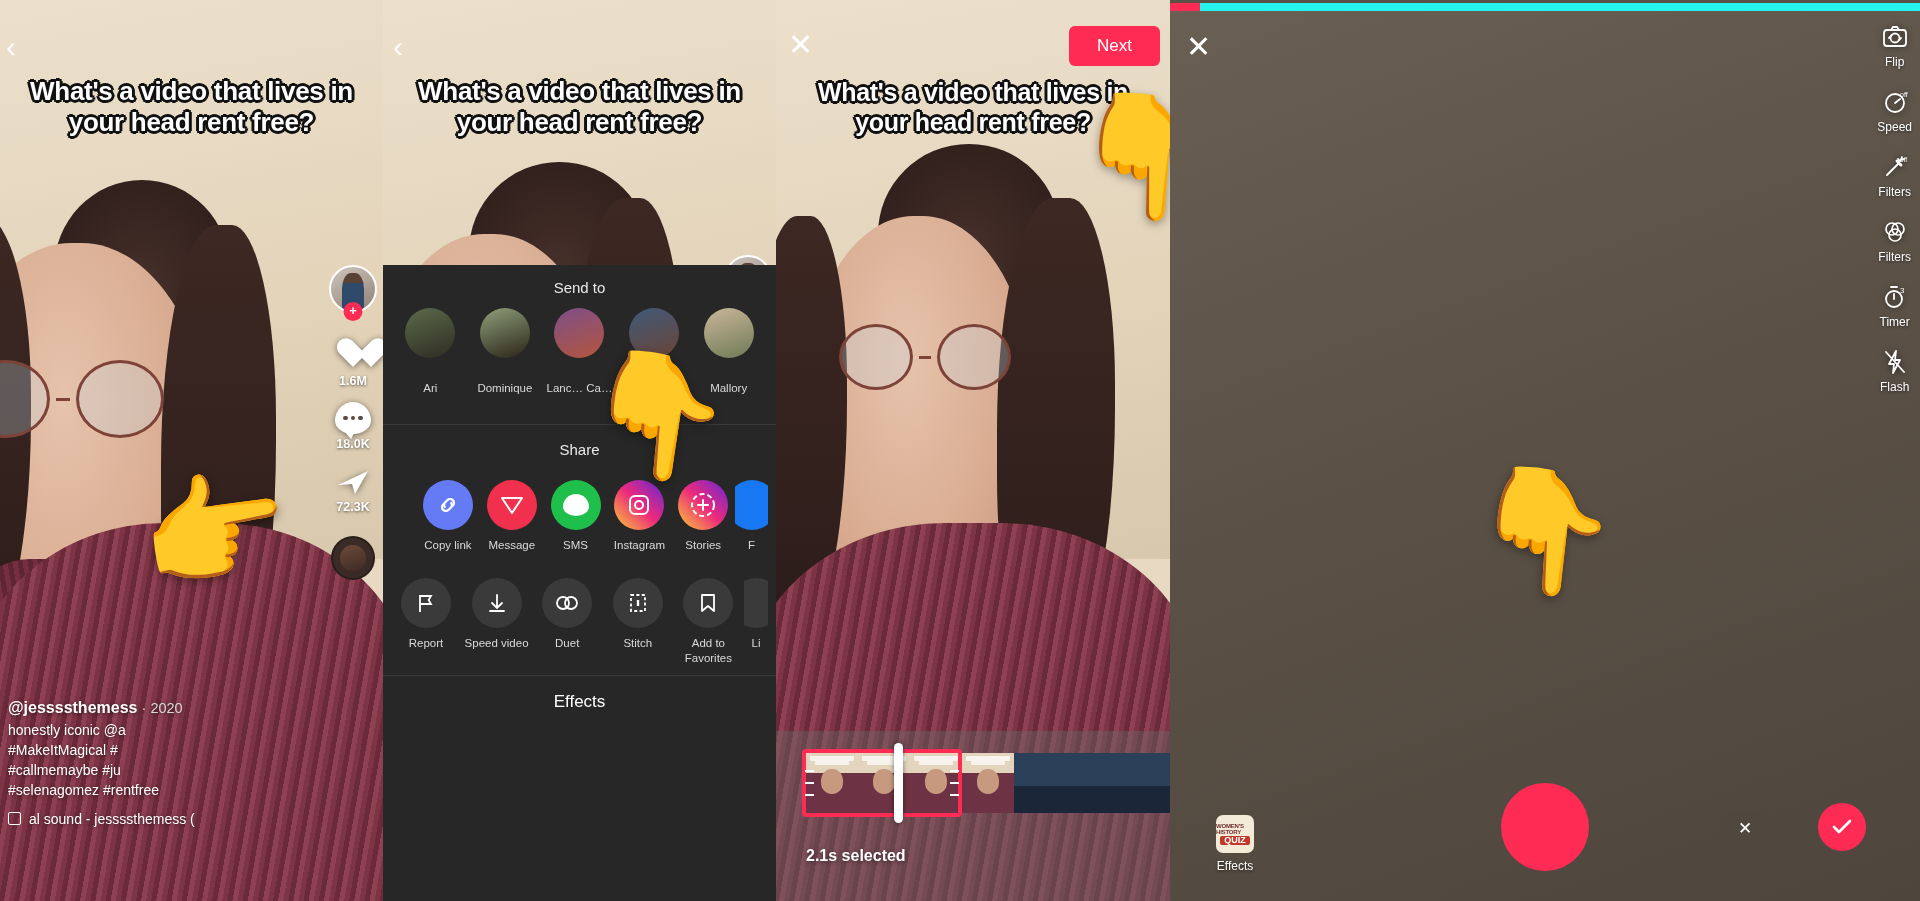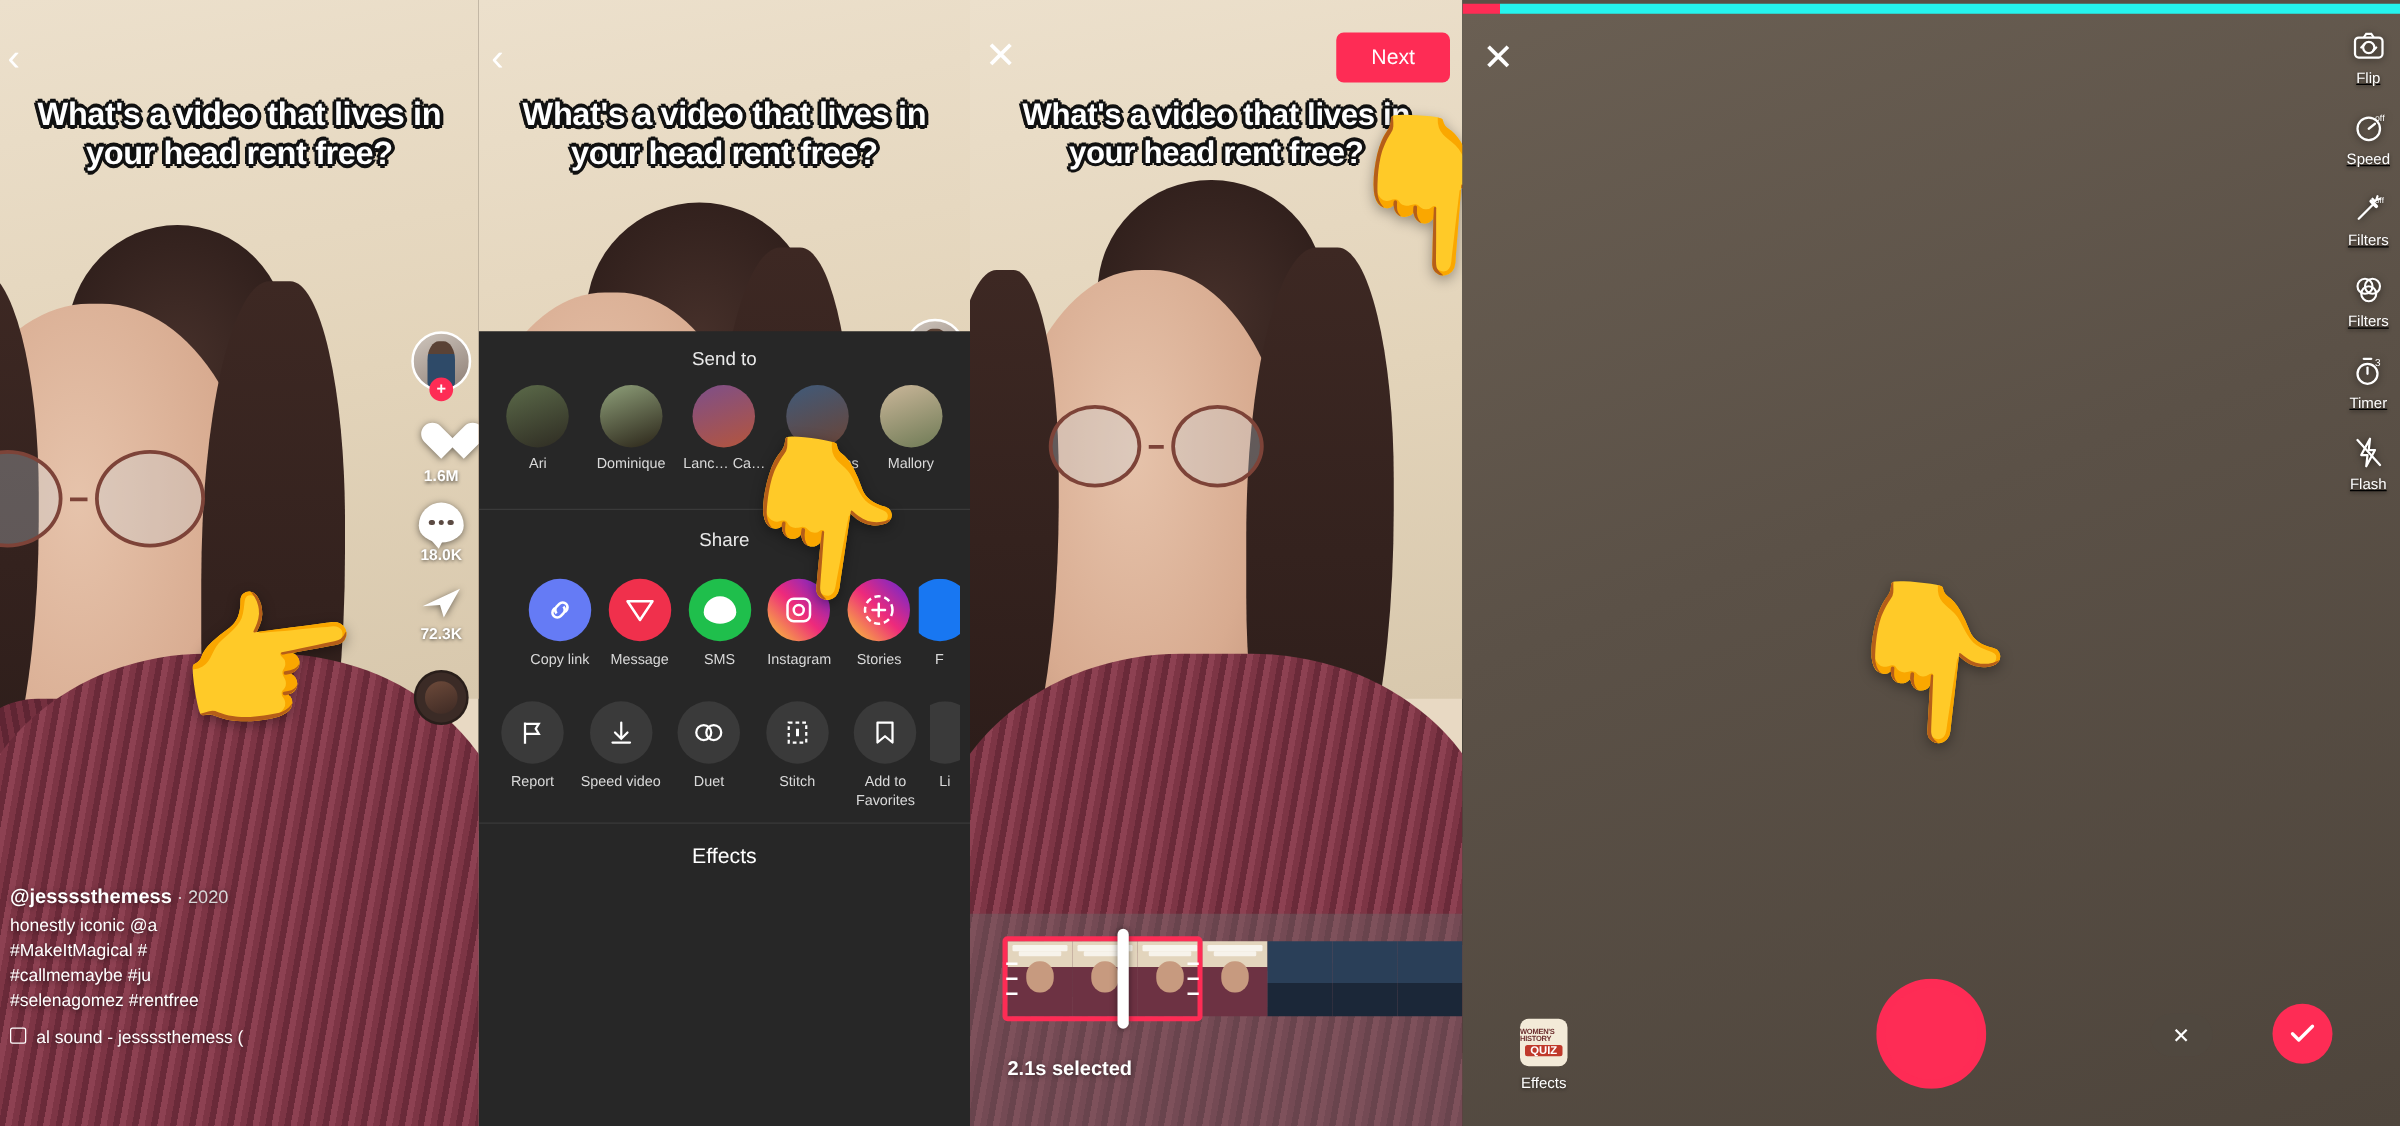--- a/index.html
+++ b/index.html
@@ -98,21 +98,21 @@
     color:#e6e6e6; font-size:13px; display:flex; align-items:center; justify-content:center; }
 
   
   .sheet { position:absolute; left:0; right:0; bottom:0; top:265px;
     background:#272727; color:#fff; }
   .sheet-title { text-align:center; font-size:15px; color:#e9e9e9;
     padding:14px 0 10px; font-weight:400; }
   .send-row { display:flex; justify-content:space-around; padding:2px 10px 14px; }
   .send-item { width:66px; display:flex; flex-direction:column; align-items:center; gap:6px; }
   .send-av { width:50px; height:50px; border-radius:50%; overflow:hidden; position:relative; }
-  .send-name { font-size:11.5px; color:#d9d9d9; text-align:left; line-height:1.25; }
+  .send-name { font-size:11.5px; color:#d9d9d9; text-align:left; line-height:1.25;margin-top:17px; }
   .sheet-divider { height:1px; background:#3a3a3a; margin:0 0 2px; }
   .share-row { display:flex; justify-content:space-around; padding:12px 8px 14px;margin-left:25px; }
   .share-item { width:70px; display:flex; flex-direction:column; align-items:center; gap:8px; }
   .share-circle { width:50px; height:50px; border-radius:50%; display:flex;
     align-items:center; justify-content:center; }
   .share-label { font-size:11.5px; color:#d9d9d9; text-align:center; line-height:1.25; }
   .action-row { display:flex; justify-content:space-between; padding:12px 8px 10px; }
   .action-item { width:70px; display:flex; flex-direction:column; align-items:center; gap:8px; }
   .action-circle { width:50px; height:50px; border-radius:50%; background:#3a3a3a;
     display:flex; align-items:center; justify-content:center; }
@@ -145,21 +145,21 @@
 
   
   .cam { position:absolute; inset:0; background:#5a5046; }
   .cam-surface { position:absolute; inset:10px 0 0 0;
     background:linear-gradient(160deg,#6a5f53 0%,#5b5147 45%,#4e453c 100%); }
   .progress-bar { position:absolute; left:0; right:0; top:3px; height:8px; display:flex; }
   .pb-seg-pink { background:#fe2c55; }
   .pb-seg-cyan { background:#25f4ee; flex:1; }
   .tool-rail { position:absolute; right:8px; top:22px; display:flex; flex-direction:column;
     align-items:center; gap:18px; }
-  .tool { display:flex; flex-direction:column; align-items:center; gap:3px; cursor:pointer;text-decoration:underline; }
+  .tool { display:flex; flex-direction:column; align-items:center; gap:3px; cursor:pointer; }
   .tool-ico { width:30px; height:30px; color:#fff;
     display:flex; align-items:center; justify-content:center;
     filter:drop-shadow(0 1px 3px rgba(0,0,0,.55)); }
   .tool-label { color:#fff; font-size:12px; font-weight:500;
     text-shadow:0 1px 3px rgba(0,0,0,.6); }
   .cam-bottom { position:absolute; left:0; right:0; bottom:28px; height:110px; }
   .effects-btn { position:absolute; left:46px; bottom:0; display:flex;
     flex-direction:column; align-items:center; gap:6px; cursor:pointer; }
   .effects-thumb { width:38px; height:38px; border-radius:7px; overflow:hidden;
     background:#f3ead8; display:flex; flex-direction:column; align-items:center;
@@ -238,21 +238,21 @@
         </div>
         <div class="rail-count">72.3K</div>
       </div>
       <div class="rail-item" style="margin-top:8px;">
         <div class="disc">
             <div class="disc-img"></div>
           </div>
       </div>
     </div>
 
-    <div class="meta" style="bottom:62px;">
+    <div class="meta" style="bottom:72px;">
       <div>
         <span class="handle">@jessssthemess</span>
         <span class="date">·</span>
         <span class="date">2020</span>
       </div>
       <div class="desc">honestly iconic @a</div>
       <div class="desc">#MakeItMagical #</div>
       <div class="desc">#callmemaybe #ju</div>
       <div class="desc">#selenagomez #rentfree</div>
       <div class="sound-row">

